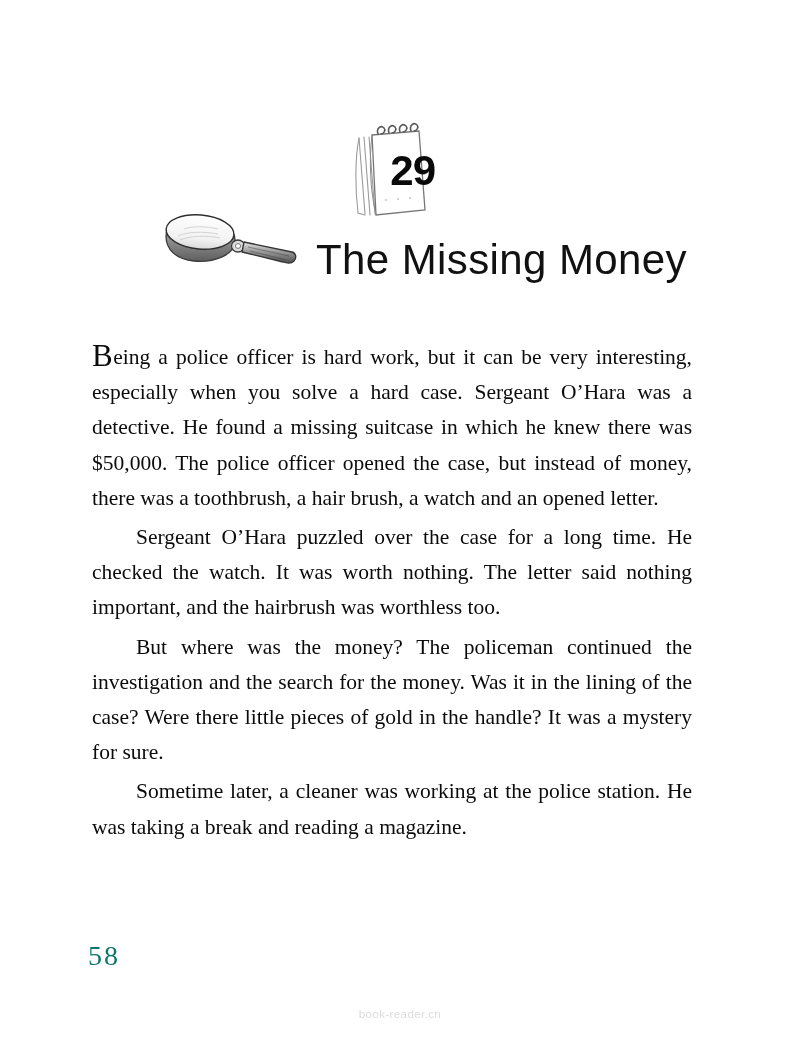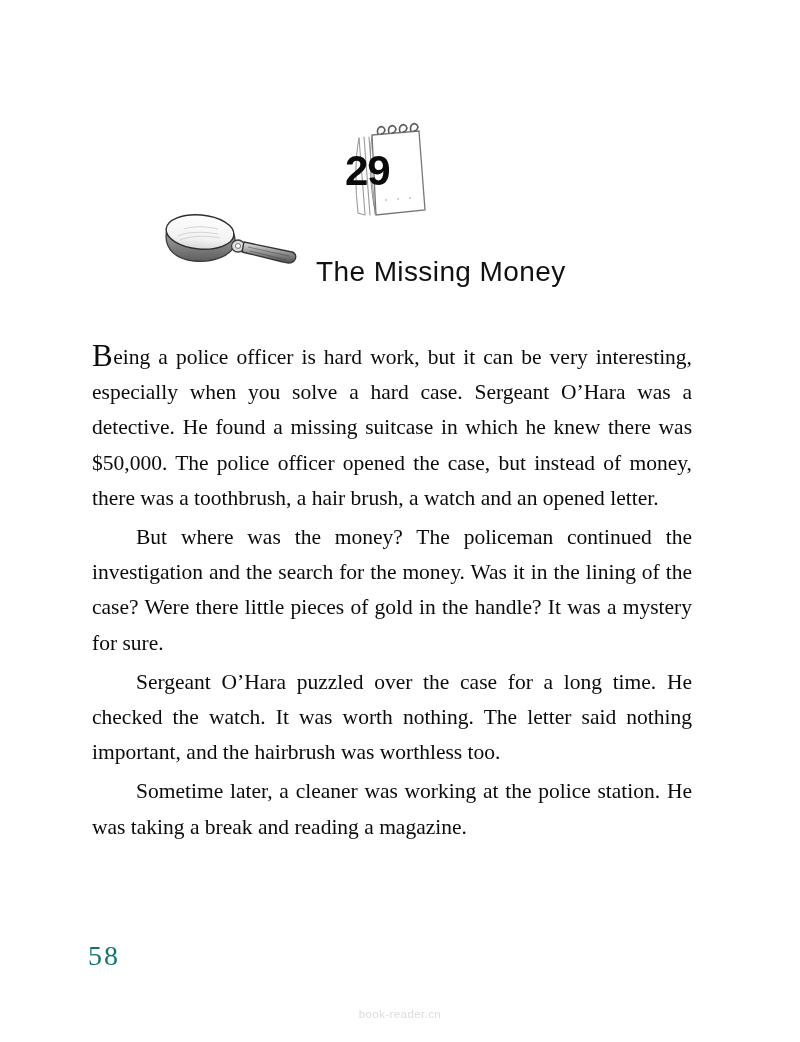--- a/index.html
+++ b/index.html
@@ -37,21 +37,21 @@
     top: 118px;
     width: 90px;
     height: 105px;
   }
 
   .chapter-number {
     position: absolute;
     left: 345px;
     top: 150px;
     width: 90px;
-    text-align: left;
+    text-align: right;
     font-family: "Liberation Sans", sans-serif;
     font-size: 42px;
     font-weight: 700;
     letter-spacing: -1px;
     color: #0a0a0a;
     line-height: 1;
   }
 
   .magnifier-icon {
     position: absolute;
@@ -59,26 +59,25 @@
     top: 206px;
     width: 140px;
     height: 80px;
   }
 
   .chapter-title {
     position: absolute;
     left: 316px;
     top: 236px;
     font-family: "Liberation Sans", sans-serif;
-    font-size: 28px;
+    font-size: 42px;
     font-weight: 400;
     letter-spacing: 0.4px;
     color: #111111;
     white-space: nowrap;
-    margin-top: 20px;
   }
 
   
   .body-text {
     position: absolute;
     left: 88px;
     top: 336px;
     width: 608px;
     font-size: 21.5px;
     line-height: 35.2px;
@@ -194,22 +193,22 @@
         <path d="M86,41 L127,50"></path>
         <path d="M88,45 L124,54"></path>
       </g>
     </svg>
 
     <div class="chapter-title">The Missing Money</div>
   </div>
 
   <div class="body-text">
     <p class="first"><span class="dropcap">B</span><span>eing a police officer is hard work, but it can be very interesting, especially when you solve a hard case. Sergeant O’Hara was a detective. He found a missing suitcase in which he knew there was $50,000. The police officer opened the case, but instead of money, there was a toothbrush, a hair brush, a watch and an opened letter.</span></p>
+    <p>Sergeant O’Hara puzzled over the case for a long time. He checked the watch. It was worth nothing. The letter said nothing important, and the hairbrush was worthless too.</p>
     <p>But where was the money? The policeman continued the investigation and the search for the money. Was it in the lining of the case? Were there little pieces of gold in the handle? It was a mystery for sure.</p>
-    <p>Sergeant O’Hara puzzled over the case for a long time. He checked the watch. It was worth nothing. The letter said nothing important, and the hairbrush was worthless too.</p>
     <p>Sometime later, a cleaner was working at the police station. He was taking a break and reading a magazine.</p>
   </div>
 
   <div class="page-number">58</div>
 
   <div class="watermark">book-reader.cn</div>
 
 </div>
 
 </body></html>

